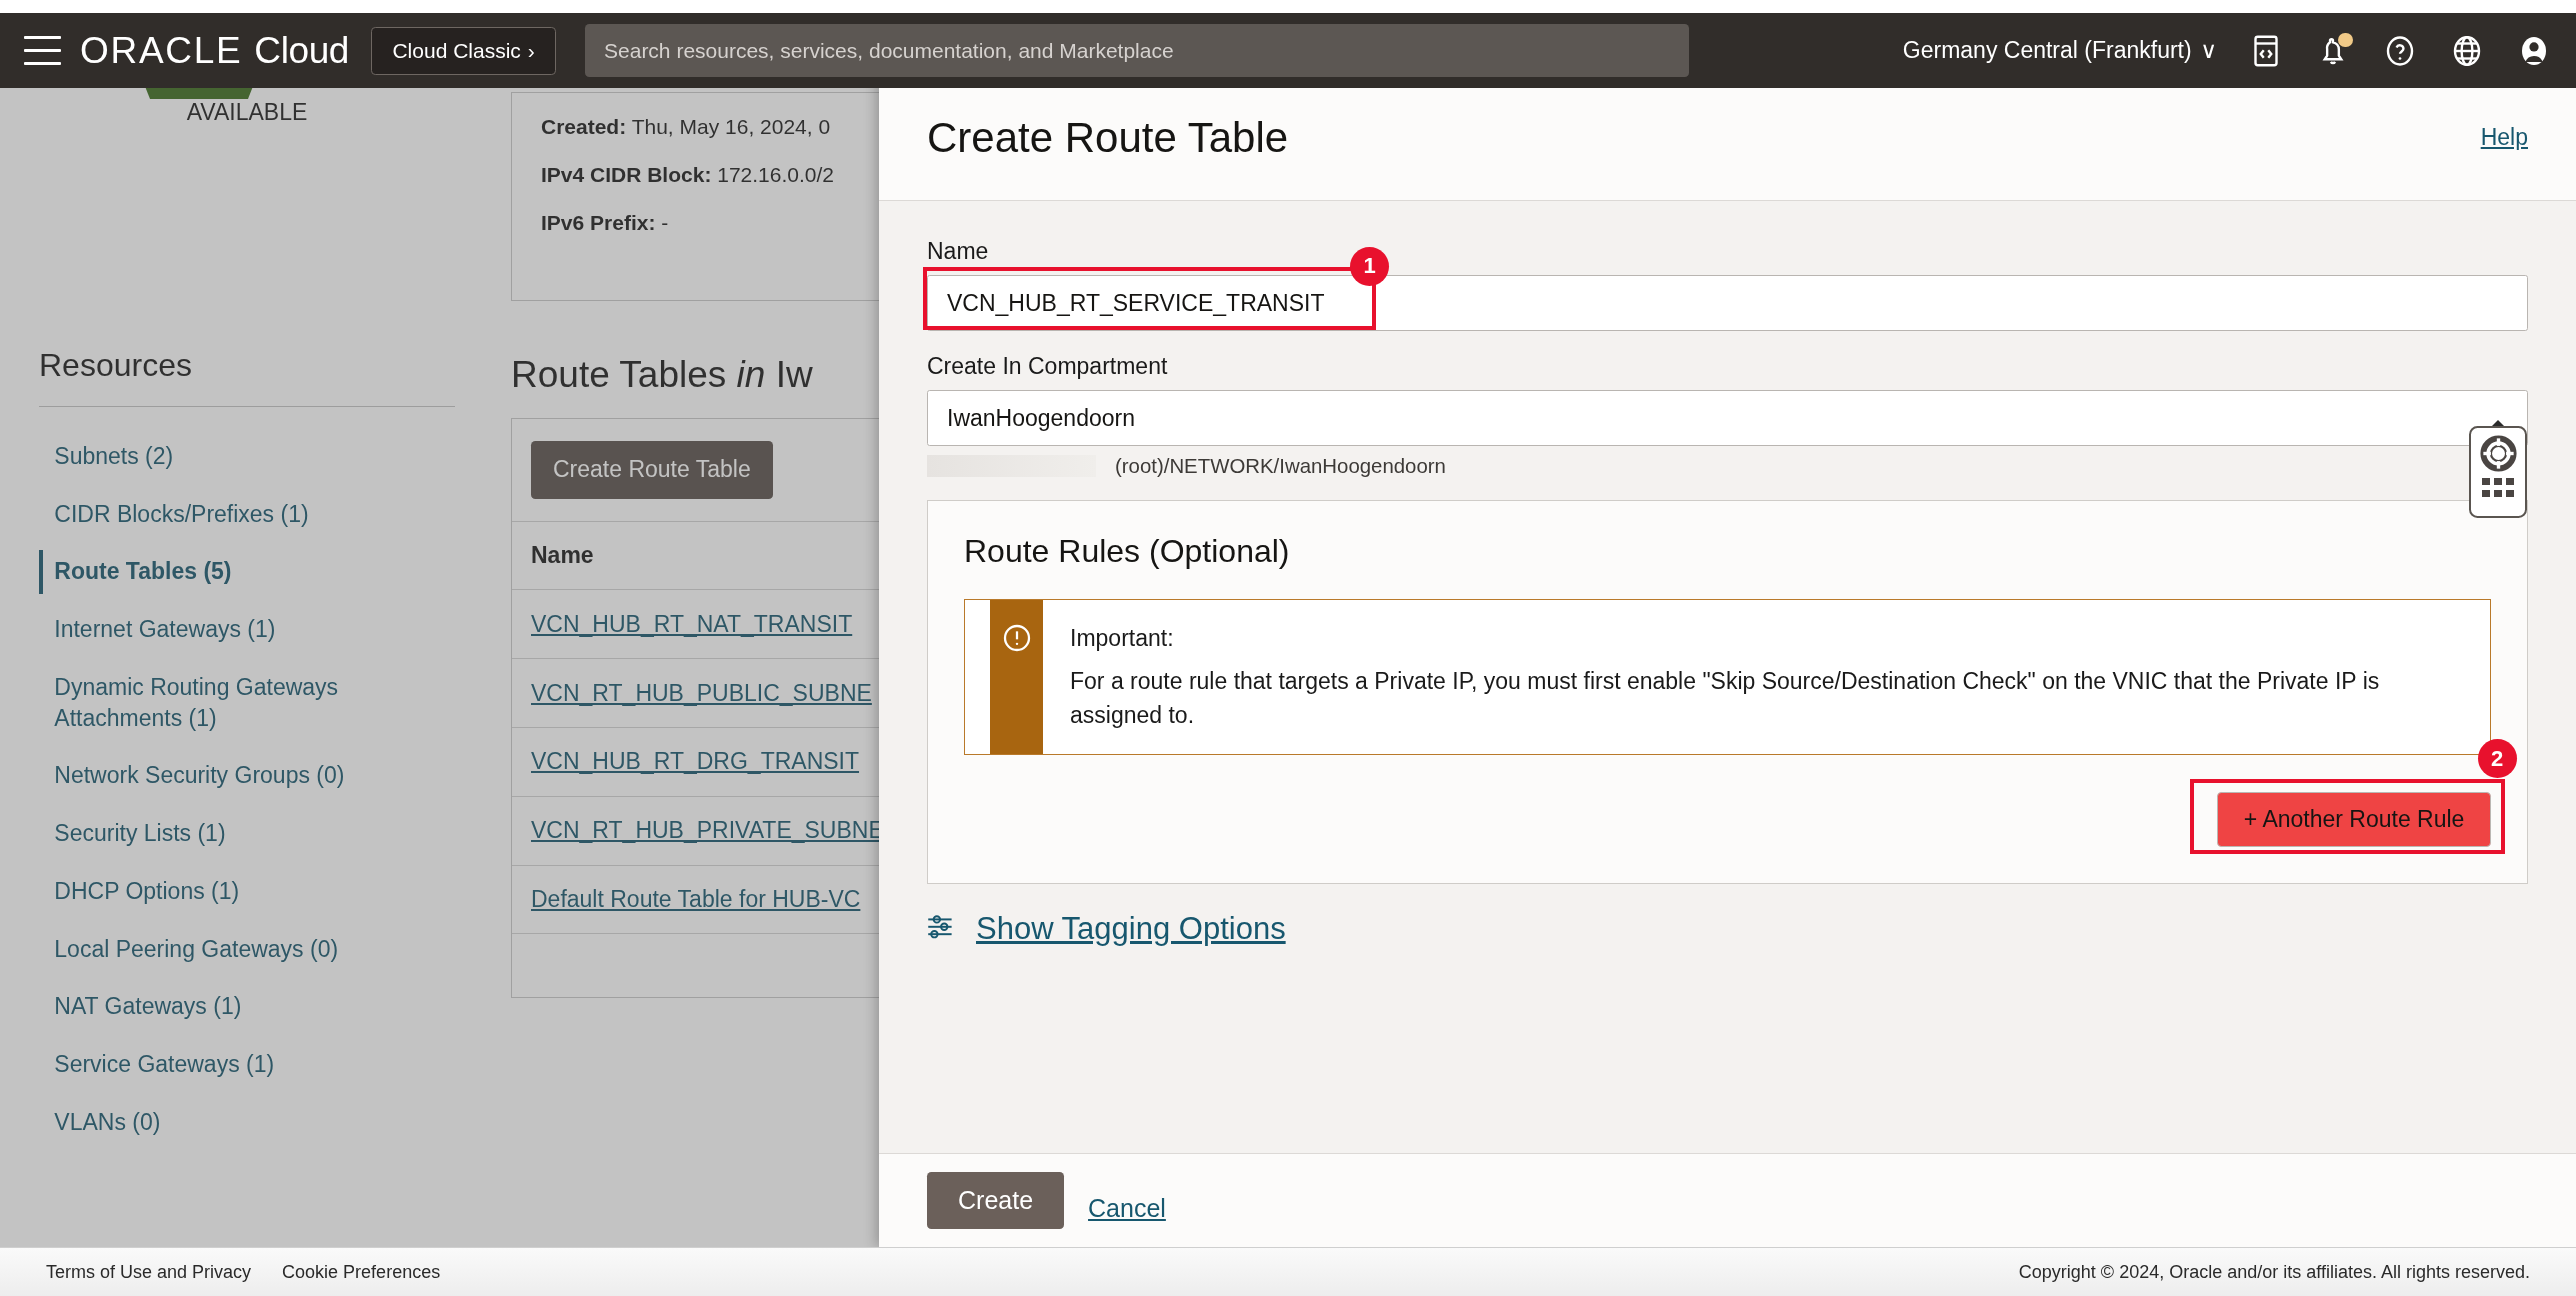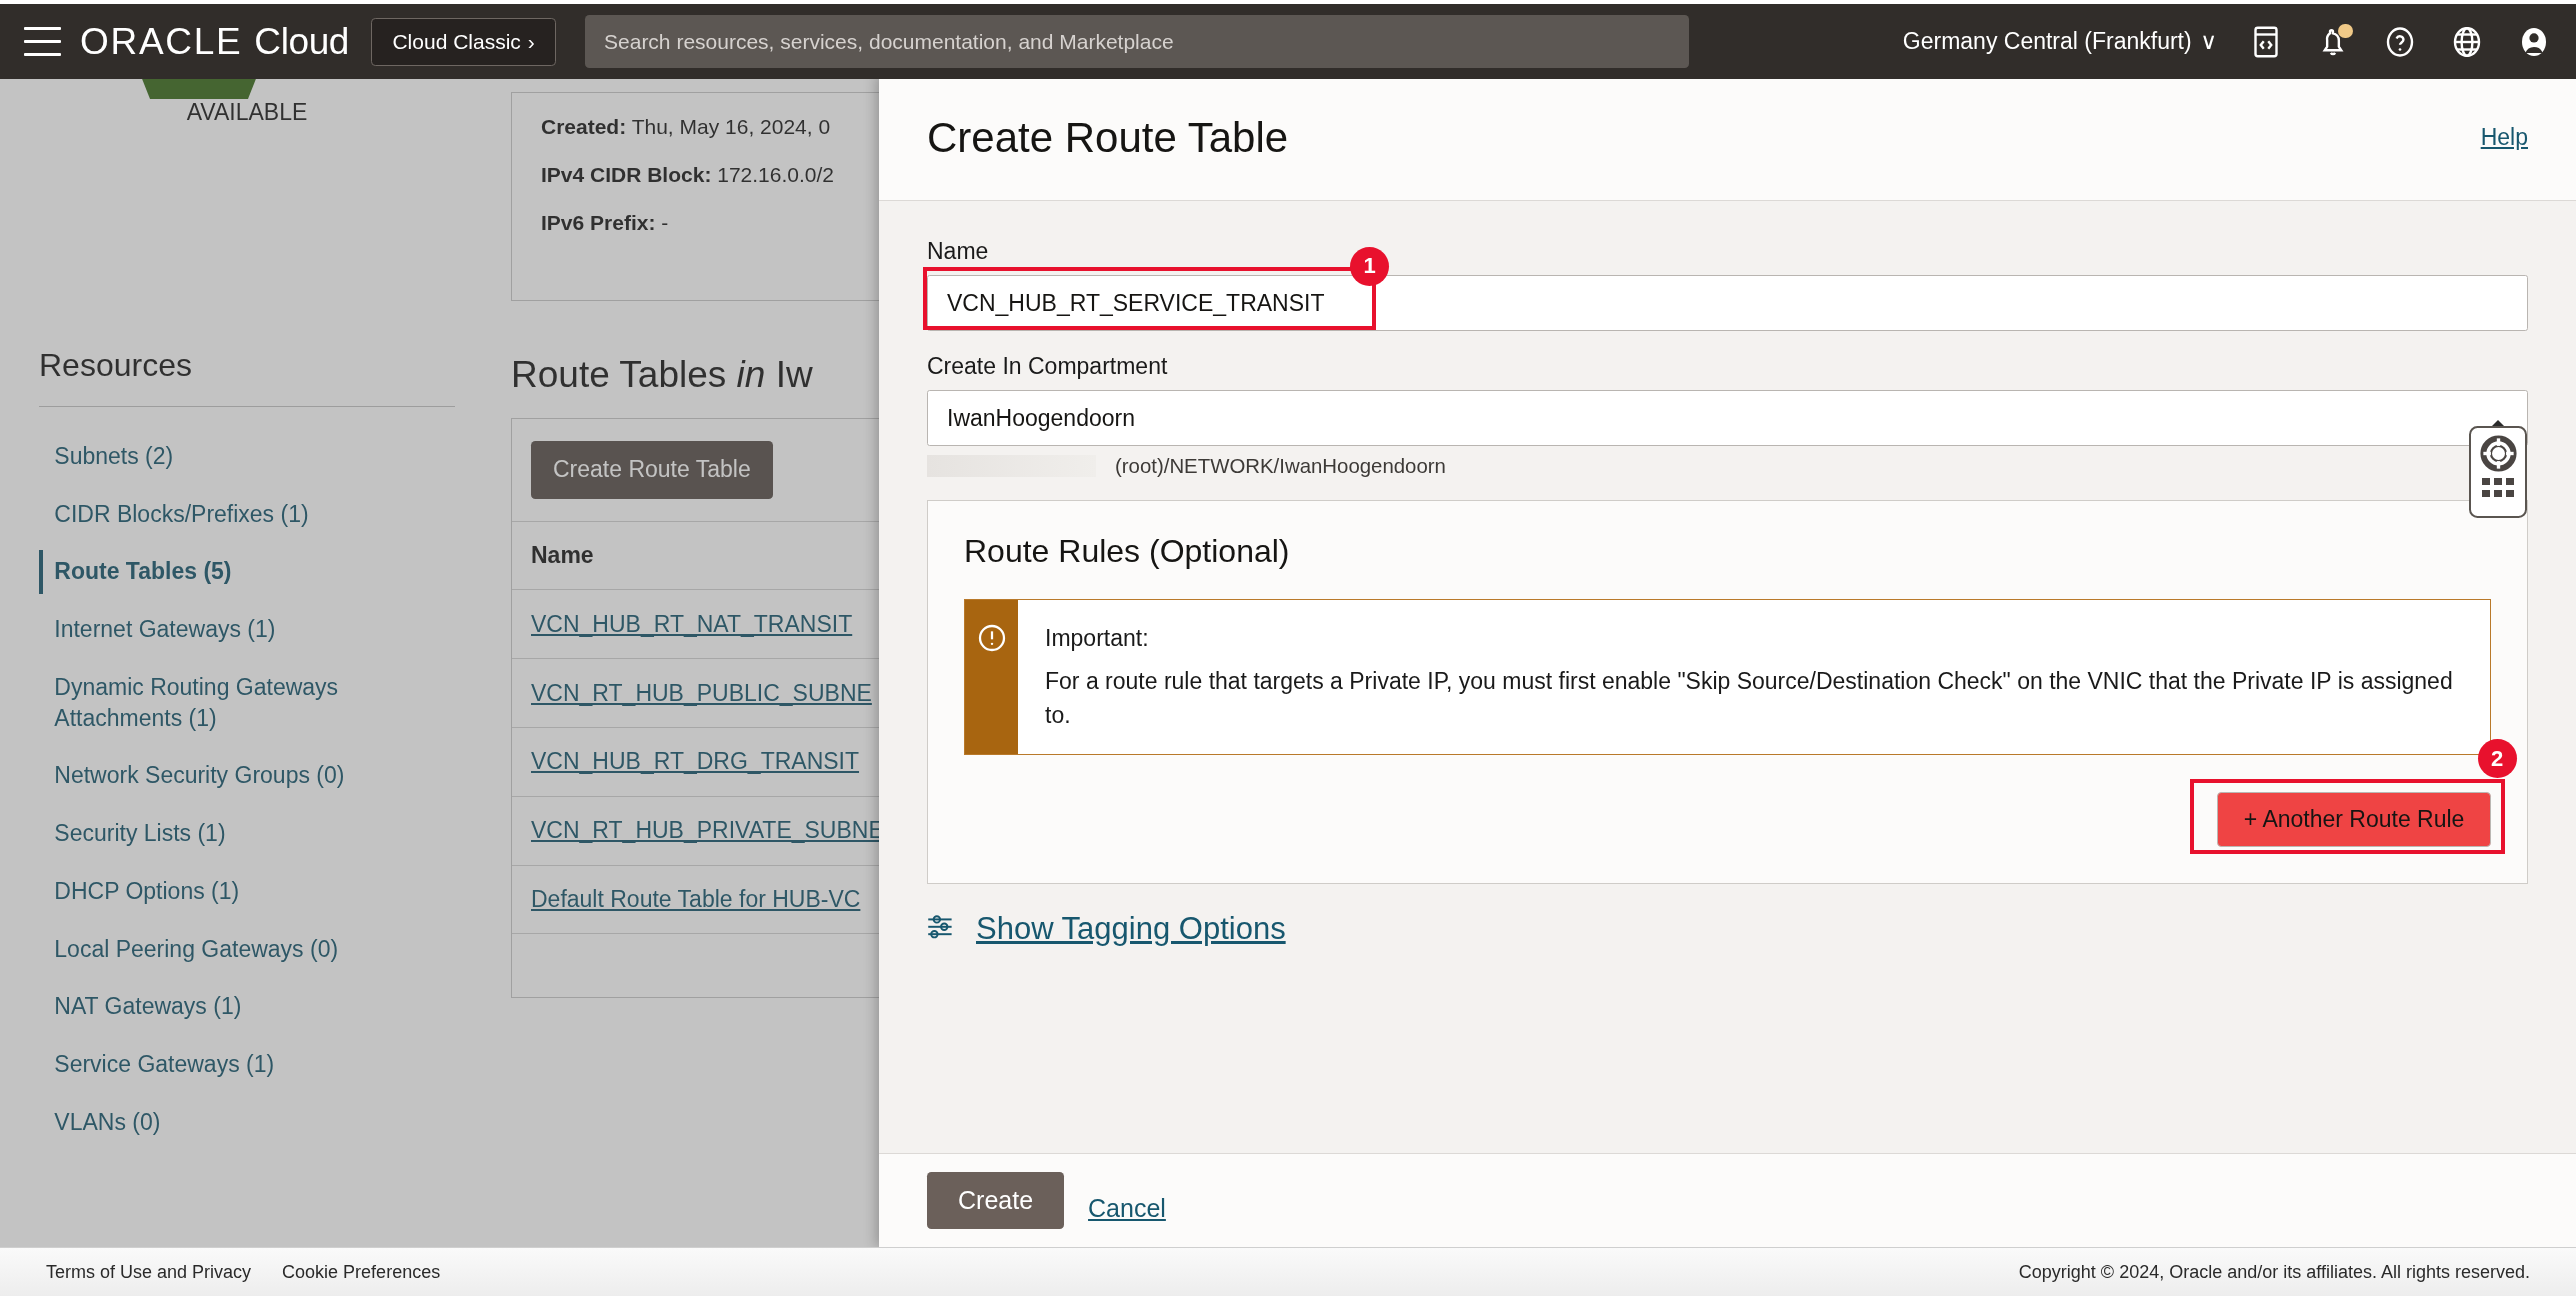--- a/index.html
+++ b/index.html
@@ -4,21 +4,21 @@
 <style>
   * { box-sizing: border-box; margin: 0; padding: 0; }
   html, body {
     width: 2576px; height: 1297px;
     font-family: "Liberation Sans", sans-serif;
     background: #fff; overflow: hidden;
   }
 
   
   .topbar {
-    position: absolute; top: 4px; left: 0;
+    position: absolute; top: 13px; left: 0;
     width: 2576px; height: 75px;
     background: #312d2a;
     display: flex; align-items: center;
     padding: 0 24px; gap: 0;
     z-index: 60;
   }
   .hamburger {
     width: 37px; height: 29px; margin-right: 19px;
     display: flex; flex-direction: column; justify-content: space-between;
     cursor: pointer;
@@ -176,20 +176,21 @@
 
   
   .rules-box {
     border: 0.9px solid #cfccc8; background: #fcfbfa;
     padding: 32px 36px 36px 36px; position: relative;
   }
   .rules-title { font-size: 32px; color: #161513; margin-bottom: 29px; }
   .callout {
     display: flex; border: 0.9px solid #b9792a; background: #fff;
     min-height: 123px;
+    padding-left: 25px;
   }
   .callout-bar { flex: 0 0 53px; background: #a86510; display: flex; justify-content: center; padding-top: 22px; }
   .callout-bar svg { width: 32px; height: 32px; }
   .callout-body { padding: 22px 29px 22px 27px; font-size: 23px; color: #1a1a1a; line-height: 1.45; }
   .callout-body .c-title { font-weight: normal; margin-bottom: 10.2px; }
 
   .rules-actions { display: flex; justify-content: flex-end; margin-top: 37px; position: relative; }
   .another-btn {
     background: #ef4444; border: 0.9px solid #bbb7b3; border-radius: 4.3px;
     font-size: 23px; color: #161513; padding: 12.8px 25.6px; cursor: pointer; white-space: nowrap;

